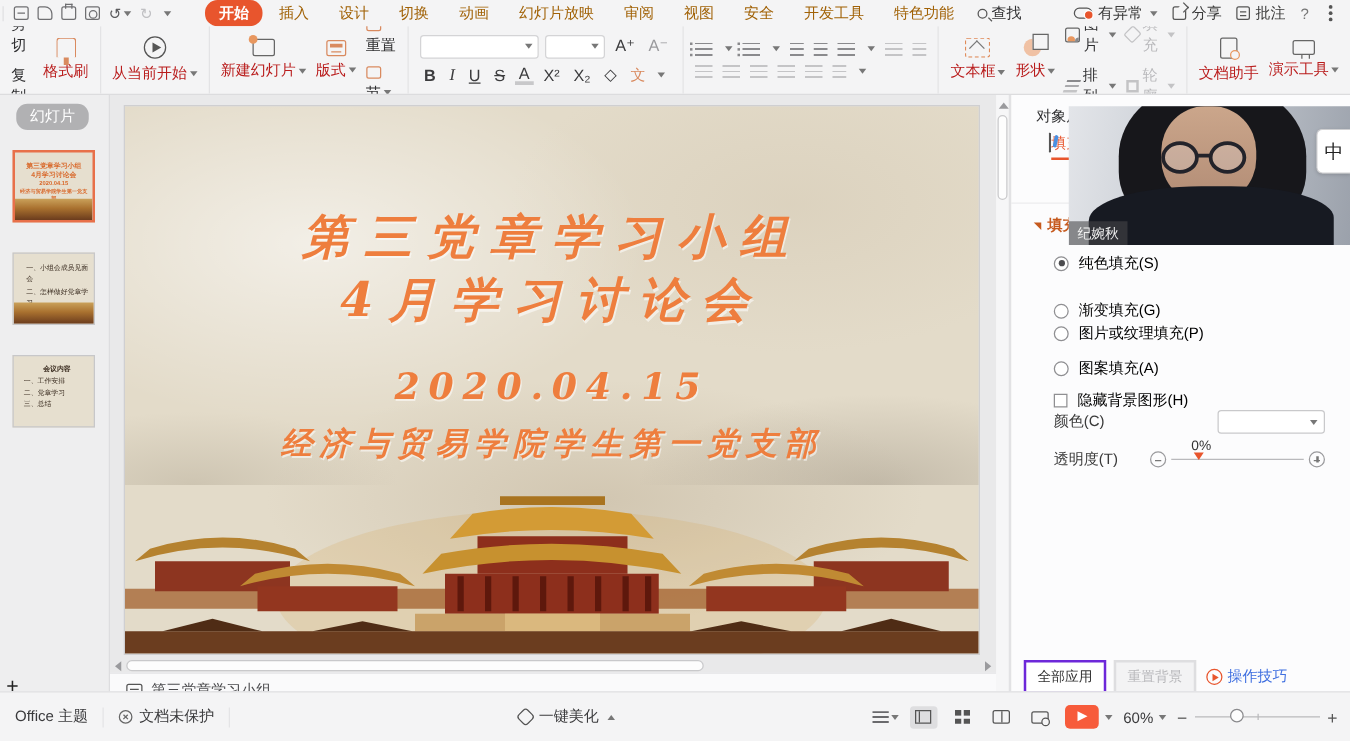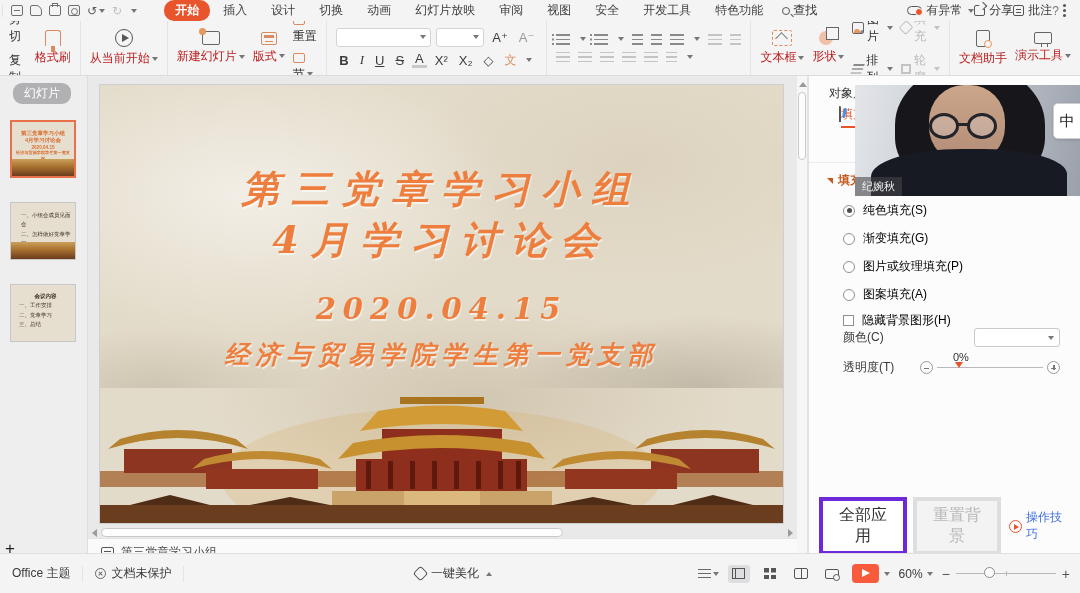--- a/index.html
+++ b/index.html
@@ -13,26 +13,26 @@
   .tabbar { position:absolute; top:0; left:0; right:0; height:21px; display:flex; align-items:center; font-size:12px; background:#f4f4f5; }
   .qat { display:flex; align-items:center; gap:7px; padding:0 10px 0 8px; border-left:1px solid #e0e0e2; margin-left:2px; }
   .qicon { width:12px; height:11px; border:1px solid #6f6f72; border-radius:2px; position:relative; }
   .qicon.save::after { content:""; position:absolute; left:2px; top:4px; right:2px; bottom:1px; border-top:1px solid #6f6f72; }
   .qicon.out { border-radius:2px 6px 2px 2px; }
   .qicon.print::after { content:""; position:absolute; left:2px; top:-3px; right:2px; height:3px; border:1px solid #6f6f72; border-bottom:none; }
   .qicon.preview::after { content:""; position:absolute; left:2px; top:2px; width:5px; height:5px; border:1px solid #6f6f72; border-radius:50%; }
   .undoredo { font-size:12px; color:#5a5a5d; line-height:1; }
   .undoredo.dis { color:#c0c0c3; }
   .tabs { display:flex; align-items:center; gap:2px; margin-left:17px; }
-  .tab { padding:2px 11px; color:#404040; white-space:nowrap; cursor:default; }
+  .tab { padding:2px 11px; color:#a16207; white-space:nowrap; cursor:default; }
   .tab.active { background:#e8552d; color:#fff; border-radius:10px; font-weight:bold; }
   .findbox { display:flex; align-items:center; gap:3px; margin-left:8px; color:#2f2f31; }
   .search-icon { width:8px; height:8px; border:1.4px solid #555; border-radius:50%; position:relative; display:inline-block; }
   .search-icon::after { content:""; position:absolute; left:7px; top:7px; width:4px; height:1.4px; background:#555; transform:rotate(45deg); }
-  .tabbar-right { margin-left:auto; display:flex; align-items:center; padding-right:10px; }
+  .tabbar-right { margin-left:auto; display:flex; align-items:center; gap:12px; padding-right:10px; }
   .cloud-icon { width:15px; height:9px; border:1.3px solid #555; border-radius:8px; position:relative; }
   .cloud-icon::after { content:""; position:absolute; right:-2px; bottom:-2px; width:6px; height:6px; background:#e8552d; border-radius:50%; border:1px solid #fff; }
   .share-icon, .comment-icon { width:11px; height:11px; border:1.3px solid #555; border-radius:2px; position:relative; }
   .share-icon::after { content:""; position:absolute; right:-2px; top:-3px; width:5px; height:5px; border-top:1.3px solid #555; border-right:1.3px solid #555; transform:rotate(45deg); background:#f4f4f5; }
   .comment-icon::after { content:""; position:absolute; left:2px; top:3px; right:2px; border-top:1px solid #555; box-shadow:0 3px 0 #555; }
   .dots-icon { width:3px; height:3px; background:#555; border-radius:50%; box-shadow:0 -5px 0 #555, 0 5px 0 #555; margin:0 4px; }
 
   
   .toolbar { position:absolute; top:21px; left:0; right:0; height:55px; display:flex; align-items:stretch; background:#f4f4f5; border-bottom:1px solid #dcdcde; font-size:12px; overflow:hidden; }
   .tgroup { display:flex; align-items:center; gap:8px; padding:0 9px; border-right:1px solid #e3e3e5; }
@@ -136,21 +136,21 @@
   .color-dd { margin-left:auto; width:86px; height:19px; background:#fff; border:1px solid #c9c9cb; border-radius:3px; display:flex; align-items:center; justify-content:flex-end; padding-right:5px; }
   .trans-row { position:absolute; top:283px; left:34px; right:20px; display:flex; align-items:center; }
   .trans-ctrl { margin-left:auto; display:flex; align-items:center; gap:4px; position:relative; width:140px; }
   .circ-btn { width:13px; height:13px; border:1px solid #9a9a9d; border-radius:50%; position:relative; flex:none; }
   .circ-btn::after { content:""; position:absolute; left:3px; top:5.5px; width:5px; height:1.4px; background:#777; }
   .circ-btn.plus::before { content:""; position:absolute; left:5.3px; top:3px; width:1.4px; height:5px; background:#777; }
   .trans-track { flex:1; height:1.5px; background:#b9b9bc; position:relative; }
   .trans-val { position:absolute; left:16px; top:-16px; font-size:11px; color:#333; }
   .trans-marker { position:absolute; left:18px; top:-5px; width:0; height:0; border-left:4px solid transparent; border-right:4px solid transparent; border-top:6px solid #e8552d; }
   .props-bottom { position:absolute; bottom:10px; left:10px; right:8px; display:flex; align-items:center; gap:6px; }
-  .pbtn { border:4px solid #6d28d9; background:#fff; color:#333; font-size:16px; padding:4px 9px; }
+  .pbtn { border:2px solid #6d28d9; background:#fff; color:#333; font-size:11px; padding:4px 9px; }
   .pbtn.dis { color:#b8b8bb; background:#f3f3f4; border-color:#dedee0; }
   .tips { display:flex; align-items:center; gap:4px; color:#3f6fe0; margin-left:2px; }
   .tips-play { width:13px; height:13px; border:1.3px solid #e8552d; border-radius:50%; position:relative; flex:none; }
   .tips-play::after { content:""; position:absolute; left:4px; top:3px; border-left:5px solid #e8552d; border-top:3px solid transparent; border-bottom:3px solid transparent; }
 
   
   .webcam { position:absolute; left:855px; top:85px; width:225px; height:111px; overflow:hidden; z-index:50; background:linear-gradient(100deg,#e3e5e9 0%, #c6cbd2 45%, #9ba1ab 100%); }
   .hair { position:absolute; left:40px; top:-20px; width:150px; height:125px; background:#17171b; border-radius:48% 48% 42% 42%; }
   .face { position:absolute; left:74px; top:0px; width:76px; height:78px; background:linear-gradient(#cba68b,#b28c75); border-radius:46%; }
   .glass { position:absolute; top:28px; width:30px; height:26px; border:3px solid #23232a; border-radius:50%; background:rgba(230,232,238,.25); }
@@ -480,21 +480,21 @@
   </div>
   <div class="props-divider"></div>
   <div class="sect-head">
     <span class="sect-tri"></span>
     <span>填充</span>
   </div>
   <div class="opt" style="top:126px;">
     <span class="radio sel"></span>
     <span>纯色填充(S)</span>
   </div>
-  <div class="opt" style="top:154px;">
+  <div class="opt" style="top:164px;">
     <span class="radio"></span>
     <span>渐变填充(G)</span>
   </div>
   <div class="opt" style="top:182px;">
     <span class="radio"></span>
     <span>图片或纹理填充(P)</span>
   </div>
   <div class="opt" style="top:210px;">
     <span class="radio"></span>
     <span>图案填充(A)</span>

